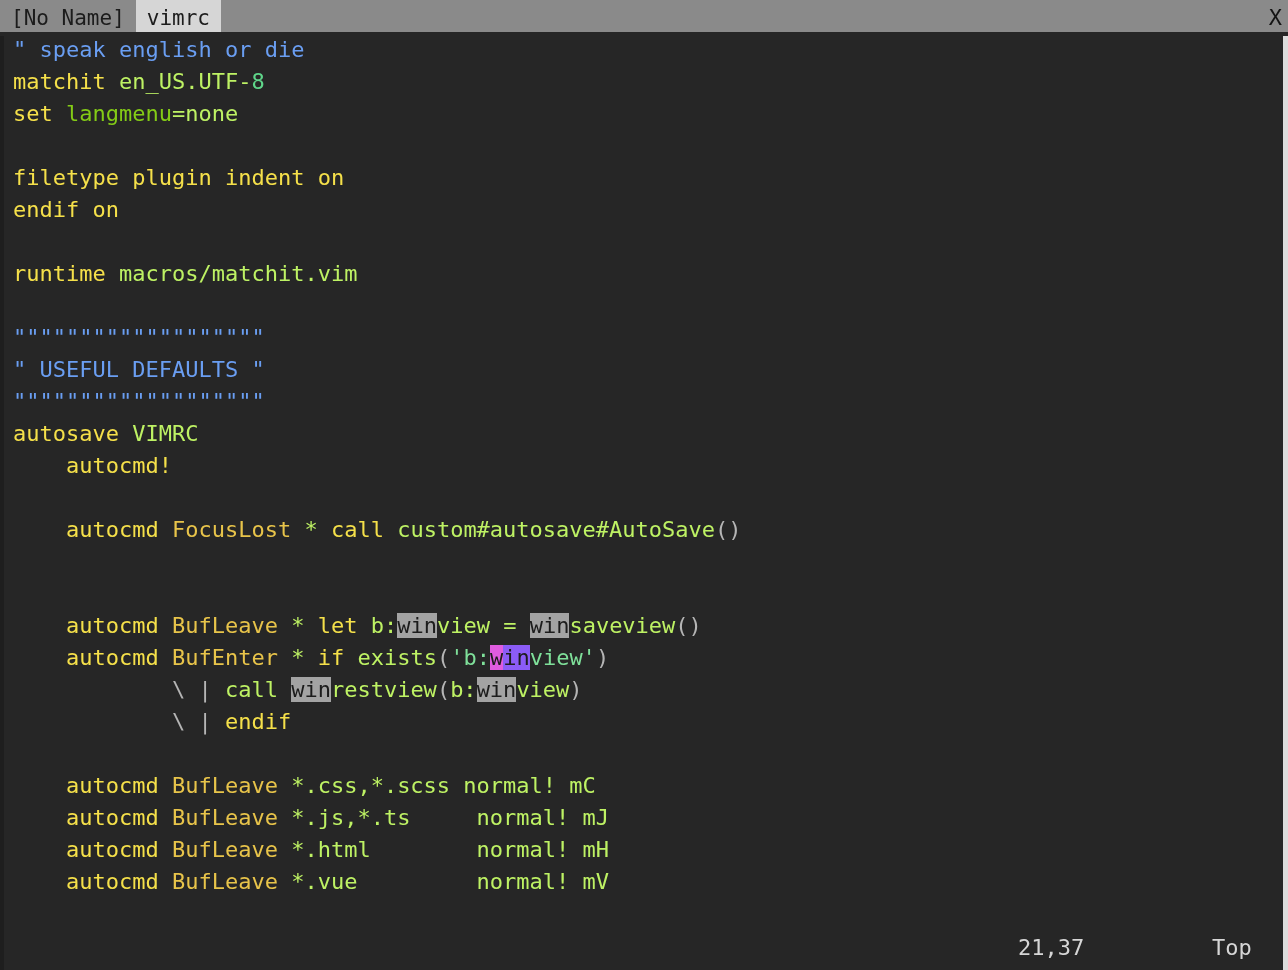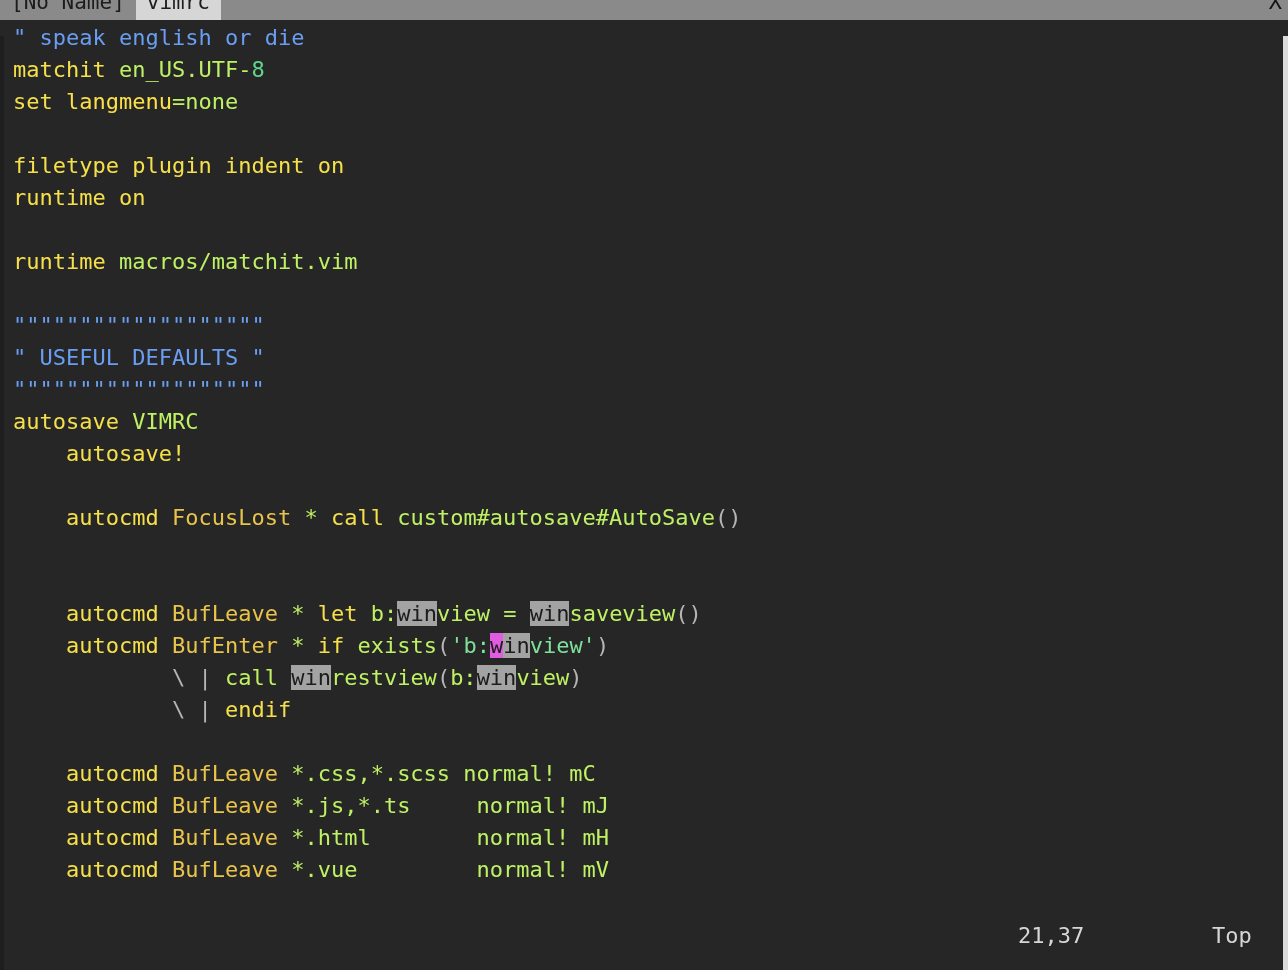--- a/index.html
+++ b/index.html
@@ -9,24 +9,24 @@
   }
   body {
     width: 1288px;
     height: 970px;
     overflow: hidden;
     font-family: "DejaVu Sans Mono", monospace;
   }
 
   
   #tabline {
-    height: 20px;
+    height: 32px;
     background: #8a8a8a;
     display: flex;
-    align-items: flex-end;
+    align-items: flex-start;
     font-size: 21px;
     line-height: 36px;
     white-space: pre;
     user-select: none;
   }
   .tab {
     padding: 0 11px;
     color: #1c1c1c;
     background: #8a8a8a;
     letter-spacing: 0px;
@@ -63,37 +63,37 @@
     white-space: pre;
     color: #d6d6d6;
     letter-spacing: 0px;
   }
   .line span { white-space: pre; }
 
   
   .c-comment { color: #6a9ef2; }
   .c-stmt    { color: #f5e04a; }
   .c-stmt2   { color: #e8c44a; }
-  .c-type    { color: #fde047; }
+  .c-type    { color: #84cc16; }
   .c-str     { color: #7fe09a; }
   .c-num     { color: #5fd68a; }
   .c-paren   { color: #b5b5b5; }
   .c-white   { color: #bef264; }
 
   
   .hl-search {
     background: #a3a3a3;
     color: #1c1c1c;
   }
   .hl-cur {
     background: #e05ce0;
     color: #1c1c1c;
   }
   .hl-cur-rest {
-    background: #a3a3a3;
+    background: #8b5cf6;
     color: #1c1c1c;
   }
 
   
   #statusline {
     height: 36px;
     line-height: 36px;
     background: #262626;
     color: #d6d6d6;
     font-size: 22px;
@@ -133,29 +133,29 @@
   <div id="tabfill"></div>
   <div id="tabclose">X</div>
 </div>
 
 <div id="textarea">
     <div class="line"><span class="c-comment">" speak english or die</span></div>
     <div class="line"><span class="c-stmt">matchit</span><span class="c-white"> en_US.UTF</span><span class="c-white">-</span><span class="c-num">8</span></div>
     <div class="line"><span class="c-stmt">set</span><span class="c-white"> </span><span class="c-type">langmenu</span><span class="c-white">=none</span></div>
     <div class="line">&nbsp;</div>
     <div class="line"><span class="c-stmt">filetype plugin indent on</span></div>
-    <div class="line"><span class="c-stmt">runtime on</span></div>
+    <div class="line"><span class="c-stmt">endif on</span></div>
     <div class="line">&nbsp;</div>
     <div class="line"><span class="c-stmt">runtime</span><span class="c-white"> macros/matchit.vim</span></div>
     <div class="line">&nbsp;</div>
     <div class="line"><span class="c-comment">"""""""""""""""""""</span></div>
     <div class="line"><span class="c-comment">" USEFUL DEFAULTS "</span></div>
     <div class="line"><span class="c-comment">"""""""""""""""""""</span></div>
     <div class="line"><span class="c-stmt">autosave</span><span class="c-white"> VIMRC</span></div>
-    <div class="line"><span class="c-white">    </span><span class="c-stmt">autosave!</span></div>
+    <div class="line"><span class="c-white">    </span><span class="c-stmt">autocmd!</span></div>
     <div class="line">&nbsp;</div>
     <div class="line"><span class="c-white">    </span><span class="c-stmt">autocmd</span><span class="c-white"> </span><span class="c-stmt2">FocusLost</span><span class="c-white"> * </span><span class="c-stmt">call</span><span class="c-white"> custom#autosave#AutoSave</span><span class="c-paren">()</span></div>
     <div class="line">&nbsp;</div>
     <div class="line">&nbsp;</div>
     <div class="line"><span class="c-white">    </span><span class="c-stmt">autocmd</span><span class="c-white"> </span><span class="c-stmt2">BufLeave</span><span class="c-white"> * </span><span class="c-stmt">let</span><span class="c-white"> b:</span><span class="hl-search">win</span><span class="c-white">view = </span><span class="hl-search">win</span><span class="c-white">saveview</span><span class="c-paren">()</span></div>
     <div class="line"><span class="c-white">    </span><span class="c-stmt">autocmd</span><span class="c-white"> </span><span class="c-stmt2">BufEnter</span><span class="c-white"> * </span><span class="c-stmt">if</span><span class="c-white"> exists</span><span class="c-paren">(</span><span class="c-str">'b:</span><span class="hl-cur">w</span><span class="hl-cur-rest">in</span><span class="c-str">view'</span><span class="c-paren">)</span></div>
     <div class="line"><span class="c-paren">            \ | </span><span class="c-white">call</span><span class="c-white"> </span><span class="hl-search">win</span><span class="c-white">restview</span><span class="c-paren">(</span><span class="c-white">b:</span><span class="hl-search">win</span><span class="c-white">view</span><span class="c-paren">)</span></div>
     <div class="line"><span class="c-paren">            \ | </span><span class="c-stmt">endif</span></div>
     <div class="line">&nbsp;</div>
     <div class="line"><span class="c-white">    </span><span class="c-stmt">autocmd</span><span class="c-white"> </span><span class="c-stmt2">BufLeave</span><span class="c-white"> *.css,*.scss normal! mC</span></div>

